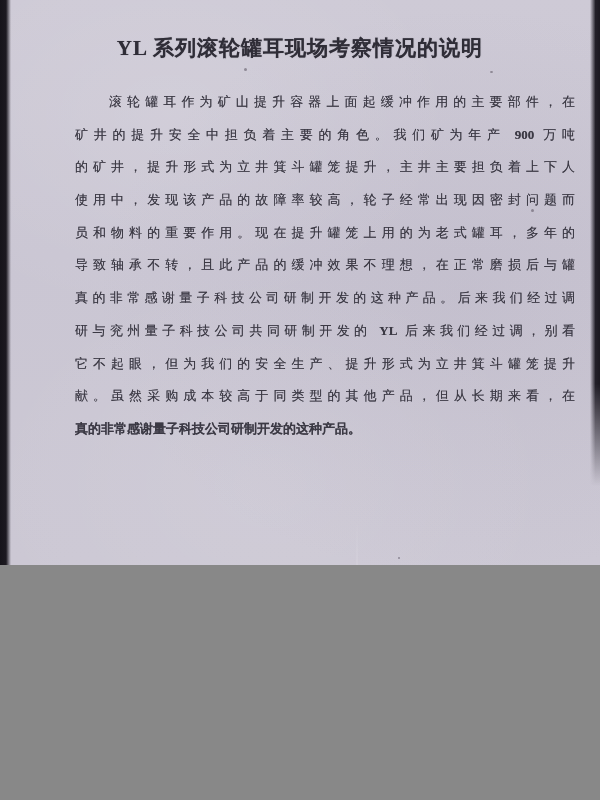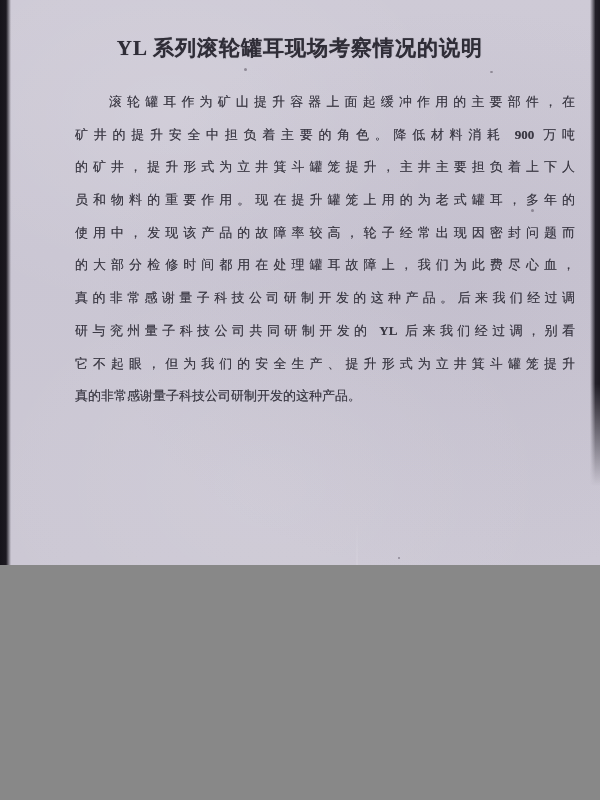--- a/index.html
+++ b/index.html
@@ -36,44 +36,45 @@
   .body-text {
     position:absolute; left:75px; top:86px; width:500px;
     font-size:13px; color:#3b3944; text-shadow:0 0 .6px rgba(59,57,68,.65);
   }
   .line {
     height:32.7px; line-height:32.7px;
     text-align:justify; text-align-last:justify;
     overflow:hidden;
   }
   .line.indent { padding-left:34px; }
-  .line.last { text-align-last:left; }
+  .line.last { text-align-last:left;font-weight:bold; }
   .line .bold { font-weight:700; }
   .stamp { position:absolute; left:400px; top:605px; width:180px; height:180px; transform:rotate(-7deg); }
   .stamp-stroke { stroke:#c4566a; }
   .stamp-fill { fill:#c4566a; }
   .stamp text { font-family:"Liberation Serif","DejaVu Serif",serif; }
 </style>
 </head>
 <body>
 
 <div class="scan">
 
   <div class="title">YL 系列滚轮罐耳现场考察情况的说明</div>
 
   <div class="body-text">
       <div class="line indent"><span>滚轮罐耳作为矿山提升容器上面起缓冲作用的主要部件，在</span></div>
-      <div class="line"><span>矿井的提升安全中担负着主要的角色。降低材料消耗 </span><span class="bold">900</span><span> 万吨</span></div>
+      <div class="line"><span>矿井的提升安全中担负着主要的角色。我们矿为年产 </span><span class="bold">900</span><span> 万吨</span></div>
       <div class="line"><span>的矿井，提升形式为立井箕斗罐笼提升，主井主要担负着上下人</span></div>
+      <div class="line"><span>使用中，发现该产品的故障率较高，轮子经常出现因密封问题而</span></div>
       <div class="line"><span>员和物料的重要作用。现在提升罐笼上用的为老式罐耳，多年的</span></div>
-      <div class="line"><span>使用中，发现该产品的故障率较高，轮子经常出现因密封问题而</span></div>
-      <div class="line"><span>的大部分检修时间都用在处理罐耳故障上，我们为此费尽心血，</span></div>
+      <div class="line"><span>导致轴承不转，且此产品的缓冲效果不理想，在正常磨损后与罐</span></div>
       <div class="line"><span>真的非常感谢量子科技公司研制开发的这种产品。后来我们经过调</span></div>
       <div class="line"><span>研与兖州量子科技公司共同研制开发的 </span><span class="bold">YL</span><span> 后来我们经过调，别看</span></div>
       <div class="line"><span>它不起眼，但为我们的安全生产、提升形式为立井箕斗罐笼提升</span></div>
+      <div class="line"><span>献。虽然采购成本较高于同类型的其他产品，但从长期来看，在</span></div>
       <div class="line last"><span>真的非常感谢量子科技公司研制开发的这种产品。</span></div>
     </div>
 
   <svg class="stamp" viewBox="0 0 180 180" width="180" height="180">
     <defs>
       <path id="stampArc" d="M 28,80 A 52,52 0 0 1 132,80" fill="none"></path>
     </defs>
     <circle class="stamp-stroke" cx="80" cy="80" r="62" fill="none" stroke-width="3.6" opacity="0.72"></circle>
     <text font-size="20" letter-spacing="7" opacity="0.55" class="stamp-fill">
       <textPath href="#stampArc" startOffset="21%">三号</textPath>

